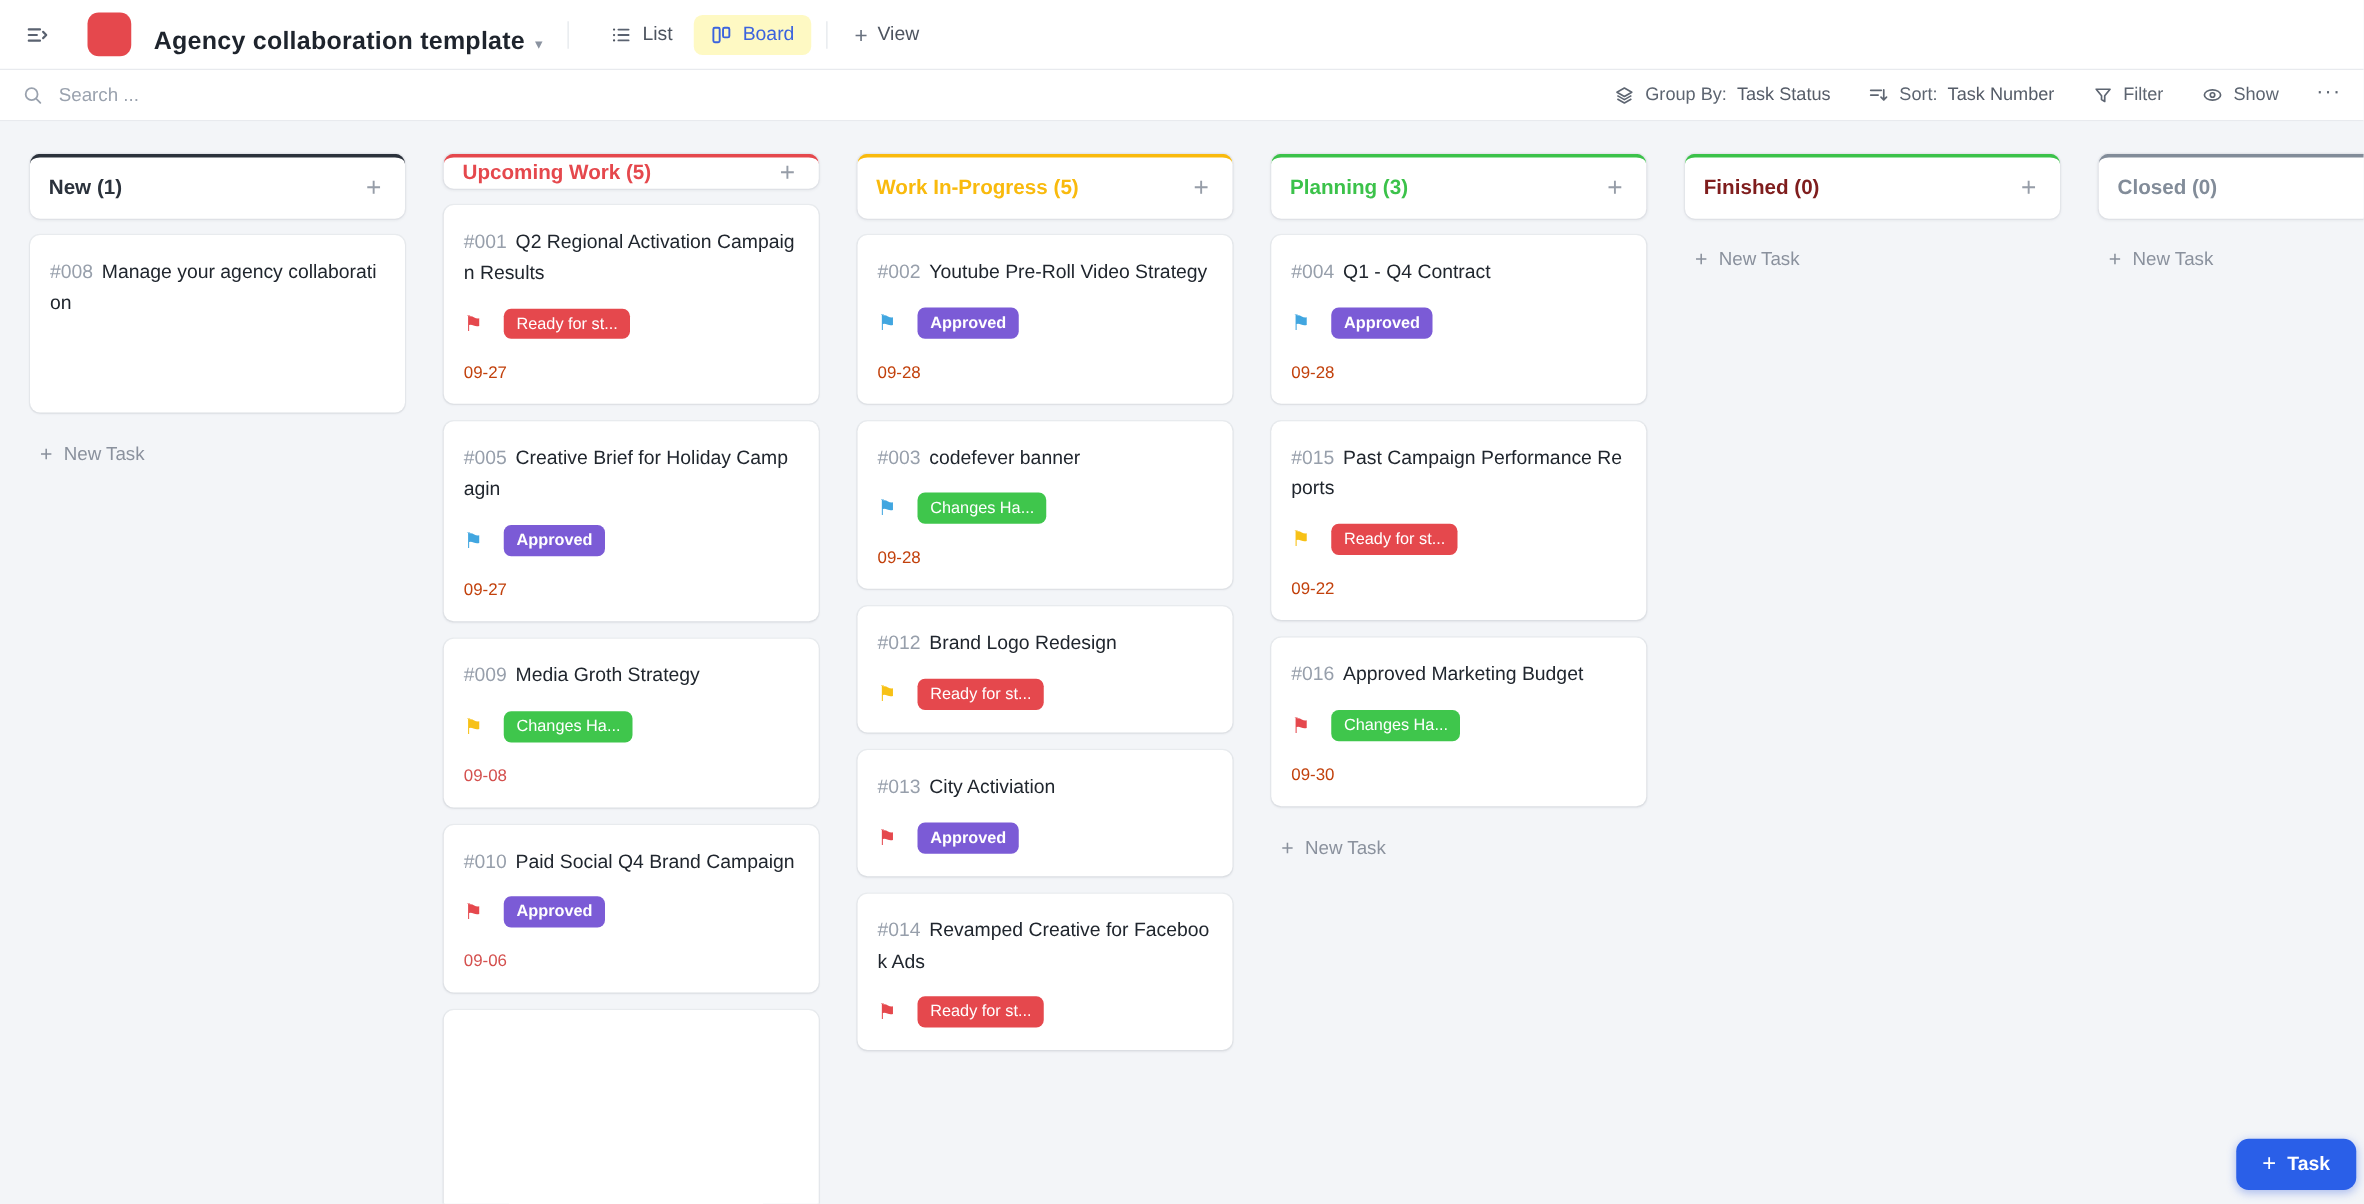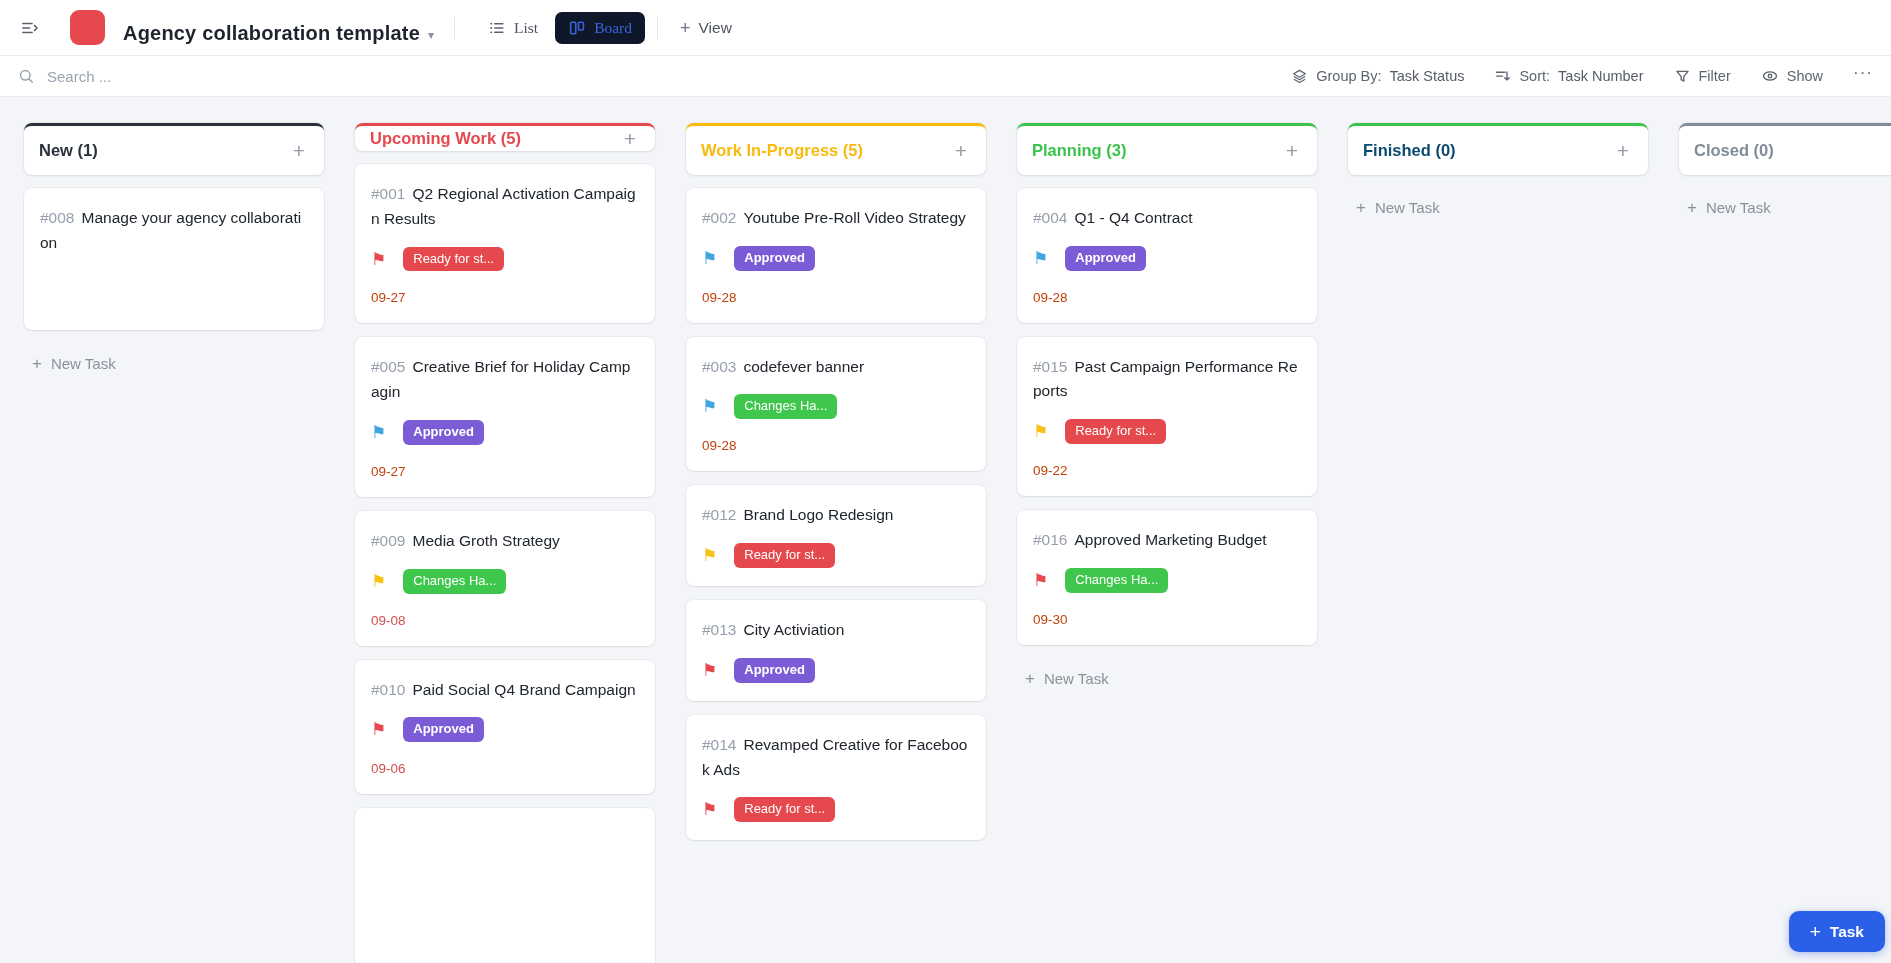--- a/index.html
+++ b/index.html
@@ -21,24 +21,24 @@
     width: 35px; height: 35px; border-radius: 9px;
     background: var(--app-icon-red, #e5484d); margin-left: 14px; flex: 0 0 auto;
   }
   .page-title-wrap { display: flex; align-items: center; gap: 8px; margin-left: 6px; cursor: pointer; margin-top: 12px; }
   .page-title { font-size: 20px; font-weight: 700; color: #1e242d; letter-spacing: .2px; }
   .caret { color: #8b93a0; font-size: 12px; padding-top: 2px; }
   .vdiv { width: 1px; height: 22px; background: #e4e7ec; margin: 0 8px; }
   .view-tabs { display: flex; align-items: center; gap: 4px; }
   .tab {
     display: flex; align-items: center; gap: 8px; padding: 7px 13px;
-    border-radius: 7px; font-size: 15.5px; color: #4d545f; font-family: Liberation Serif, serif;
+    border-radius: 7px; font-size: 15.5px; color: #4d545f;
   }
   .tab svg { stroke: #5a6270; }
-  .tab.active { color: var(--tab-active, #3b63de); background: #0f172a; font-weight: 500; }
+  .tab.active { color: var(--tab-active, #3b63de); background: #fef9c3; font-weight: 500; }
   .tab.active svg { stroke: var(--tab-active, #3b63de); }
   .add-view { display: flex; align-items: center; gap: 8px; font-size: 15.5px; color: #4d545f; padding: 7px 10px; }
   .plus-glyph { font-size: 18px; font-weight: 400; color: #6a7280; line-height: 1; }
 
   
   .toolbar {
     height: 41px; background: #fff; border-bottom: 1px solid #e8eaee;
     display: flex; align-items: center; justify-content: space-between; padding: 0 18px;
   }
   .search { display: flex; align-items: center; gap: 12px; flex: 1 1 auto; }
@@ -367,21 +367,21 @@
     <div class="card-date">09-30</div>
   </article>
         <button class="new-task">
         <span class="plus-glyph">+</span>
         <span>New Task</span>
       </button>
     </div>
   </section>
     <section class="column">
     <div class="col-header" style="border-top-color: rgb(59, 194, 74);">
-      <span class="col-title" style="color: #0c4a6e;">Finished (0)</span>
+      <span class="col-title" style="color: #7f1d1d;">Finished (0)</span>
       <button class="col-add">
         <span class="col-add-glyph">+</span>
       </button>
     </div>
     <div class="col-cards">
       <button class="new-task">
         <span class="plus-glyph">+</span>
         <span>New Task</span>
       </button>
     </div>

